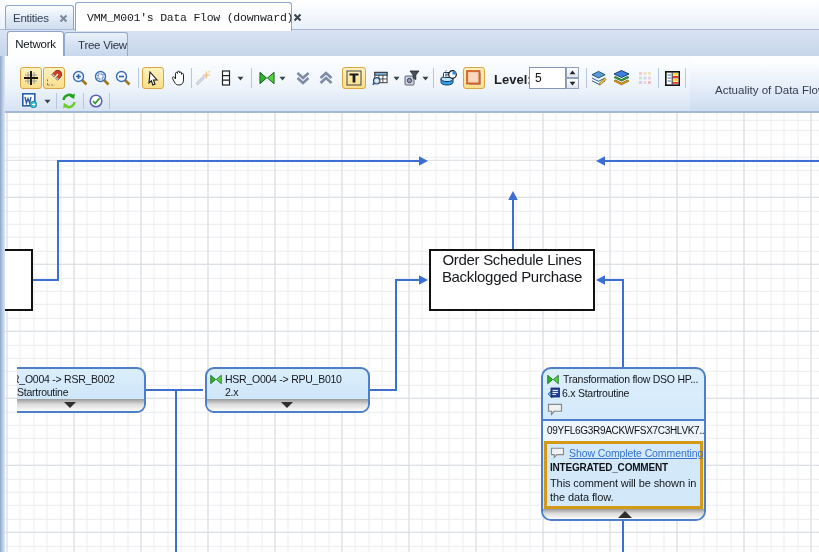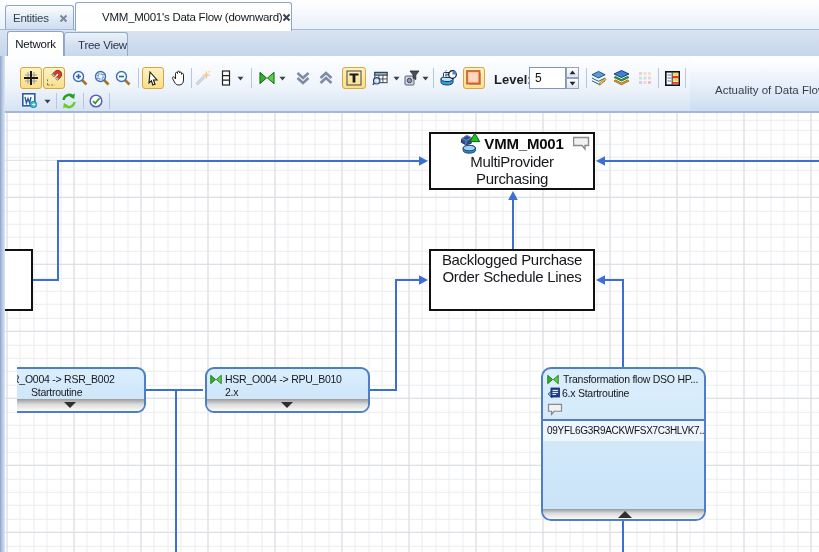--- a/index.html
+++ b/index.html
@@ -12,21 +12,21 @@
              background:linear-gradient(#ffffff,#edf3fa 70%,#e4edf7); }
   .tabrow1-border { position:absolute; left:0; top:29px; width:819px; height:1px; background:#a6bad8; }
   .tab1 { position:absolute; display:flex; align-items:center; white-space:nowrap; }
   .tab-entities { left:5px; top:5px; width:69px; height:25px;
             border:1px solid #8fa5c8; border-bottom:none; border-radius:3px 3px 0 0;
             background:linear-gradient(#fbfdfe,#dfe9f6 55%,#cfdded); }
   .tab-active1 { left:75px; top:2px; width:217px; height:29px; background:#fff;
             border:1px solid #8fa5c8; border-bottom:none; border-radius:3px 3px 0 0; z-index:3; }
   .tab-label { font-size:11.5px; letter-spacing:-0.25px; color:#26303e; }
   .tab-entities .tab-label { margin-left:7px; color:#333f52; }
-  .tab-active1 .tab-label { margin-left:26px; color:#15181d; }
+  .tab-active1 .tab-label { margin-left:11px; color:#15181d;font-family:Liberation Mono, monospace; }
   .xbtn { display:inline-block; margin-left:auto; }
   .tab-entities .xbtn { margin-right:5px; }
   .tab-active1 .xbtn { margin-right:9px; }
 
   
   .tabrow2 { position:absolute; left:0; top:30px; width:819px; height:26px;
              background:linear-gradient(#d9e3f2,#c6d6eb); }
   .tab2 { position:absolute; display:flex; align-items:center; white-space:nowrap; }
   .tab-network { left:7px; top:1px; width:57px; height:25px; background:linear-gradient(#ffffff,#fdfefe);
             border:1px solid #8fa5c8; border-bottom:none; border-radius:3px 3px 0 0; z-index:2; }
@@ -390,48 +390,29 @@
         <path d="M423 48 L414 43.2 L414 52.8 Z"></path>
         <path d="M591 48 L600 43.2 L600 52.8 Z"></path>
         <path d="M508 78 L503.2 87 L512.8 87 Z"></path>
         <path d="M423 167 L414 162.2 L414 171.8 Z"></path>
         <path d="M591 167 L600 162.2 L600 171.8 Z"></path>
       </g>
     </svg>
 
     <div class="bignode node-partial"></div>
 
-    <div class="bignode node-vmm">
-      <div class="trow">
-        <svg width="21" height="21" viewBox="1.5 1 17 17">
-          <path d="M3 5.5 L7 3 L11 5 L10.5 9.5 L6 10.5 L2.5 8.5 Z" fill="#2e4f8f" stroke="#16264a" stroke-width="0.7"></path>
-          <path d="M3 5.5 L7 3 L11 5 M6.5 7 L3 5.5 M6.5 7 L11 5 M6.5 7 L6 10.5" stroke="#7c9bd0" stroke-width="0.7" fill="none"></path>
-          <path d="M4 13.2 a5 2.2 0 0 1 10 0 v2 a5 2.2 0 0 1 -10 0 Z" fill="#2d88c8" stroke="#123c66" stroke-width="0.7"></path>
-          <ellipse cx="9" cy="13.2" rx="5" ry="2.2" fill="#9fd3ef" stroke="#123c66" stroke-width="0.7"></ellipse>
-          <path d="M13.5 1.2 L17.5 8 H9.5 Z" fill="#1ec422" stroke="#0a5c10" stroke-width="0.8"></path>
-        </svg>
-        <span class="ttext">VMM_M001</span>
-      </div>
-      <div class="node-bubble">
-        <svg width="18" height="15" viewBox="0 0 18 15">
-          <path d="M1.5 1.5 H16.5 V9.5 H8 L5 13 V9.5 H1.5 Z" fill="#f1f1f1" stroke="#8a8a8a" stroke-width="1.4" transform="translate(17,0) scale(-1,1)"></path>
-        </svg>
-      </div>
-      <div class="bline">MultiProvider</div>
-      <div class="bline">Purchasing</div>
-    </div>
 
     <div class="bignode node-rpu">
+      <div class="bline">Order Schedule Lines</div>
       <div class="bline">Backlogged Purchase</div>
-      <div class="bline">Order Schedule Lines</div>
     </div>
 
     <div class="trnode tr-left">
       <div class="tline" style="left:-5px; top:4px">R_O004 -&gt; RSR_B002</div>
-      <div class="tline" style="left:14px; top:16.5px">Startroutine</div>
+      <div class="tline" style="left:0; top:16.5px">Startroutine</div>
       <div class="trfoot">
         <div class="tri-down" style="left:47px"></div>
       </div>
     </div>
 
     <div class="trnode tr-mid">
       <svg class="tricon" style="left:3px; top:5px" width="12" height="11" viewBox="0 0 17 14">
         <path d="M1 1 L8 7 L1 13 Z" fill="#2fb52a" stroke="#0c5c12" stroke-width="1"></path>
         <path d="M16 1 L9 7 L16 13 Z" fill="#57d33f" stroke="#0c5c12" stroke-width="1"></path>
       </svg>
@@ -454,20 +435,31 @@
         <path d="M5.5 4.4 H11 M5.5 6.4 H11 M5.5 8.4 H9" stroke="#fff" stroke-width="1"></path>
       </svg>
       <div class="tline" style="left:19px; top:17.5px">6.x Startroutine</div>
       <svg class="tricon" style="left:4px; top:33.5px" width="16" height="13" viewBox="0 0 18 15">
         <path d="M1.5 1.5 H16.5 V9.5 H8 L5 13 V9.5 H1.5 Z" fill="#f1f1f1" stroke="#8a8a8a" stroke-width="1.4"></path>
       </svg>
       <div class="tr-sep"></div>
       <div class="hashband">
         <div class="hashtext">09YFL6G3R9ACKWFSX7C3HLVK7...</div>
       </div>
+      <div class="comment-box">
+        <div class="comment-link-row">
+          <svg width="15" height="12" viewBox="0 0 18 15">
+            <path d="M1.5 1.5 H16.5 V9.5 H8 L5 13 V9.5 H1.5 Z" fill="#f1f1f1" stroke="#8a8a8a" stroke-width="1.4"></path>
+          </svg>
+          <span class="comment-link">Show Complete Commenting</span>
+        </div>
+        <div class="comment-title">INTEGRATED_COMMENT</div>
+        <div class="comment-b1">This comment will be shown in</div>
+        <div class="comment-b2">the data flow.</div>
+      </div>
       <div class="trfoot">
         <div class="tri-up" style="left:75px"></div>
       </div>
     </div>
 
   </div>
   <div class="left-strip"></div>
 </div>
 
 </body></html>

